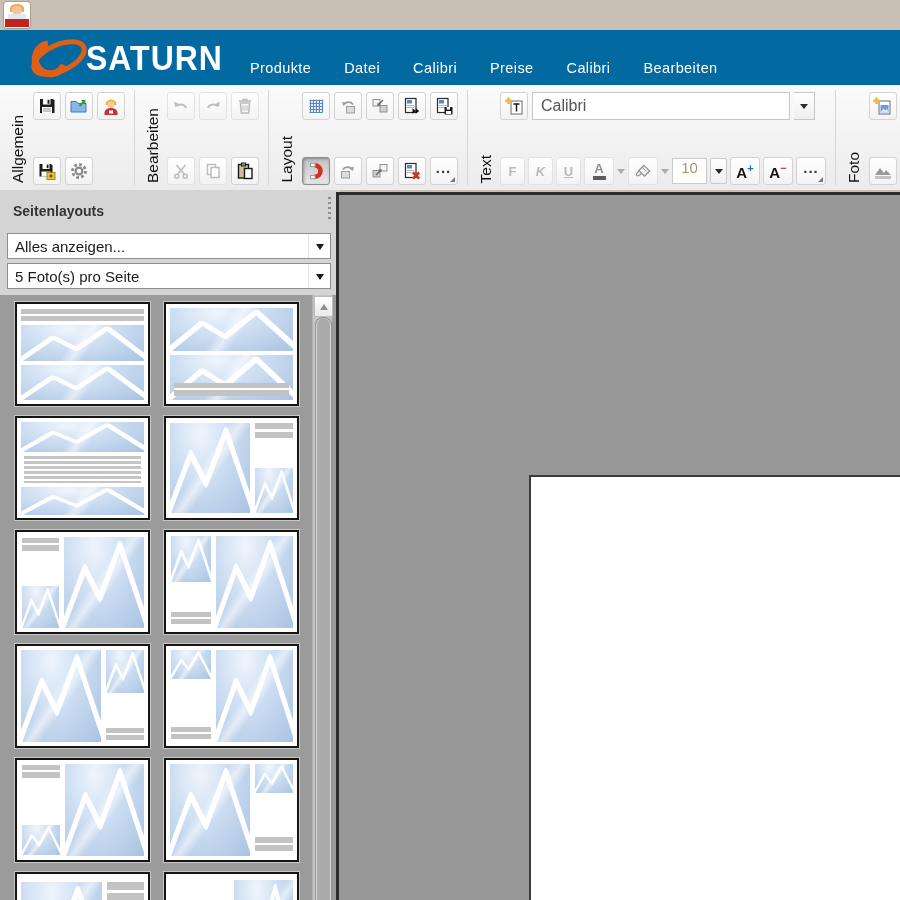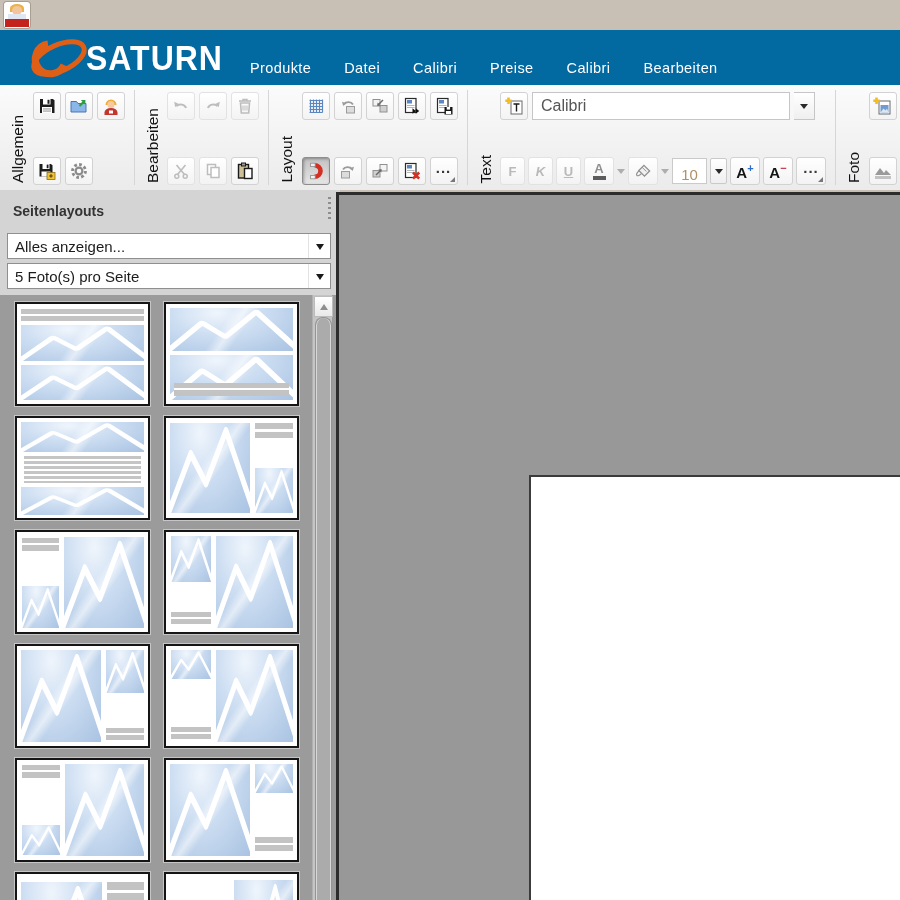--- a/index.html
+++ b/index.html
@@ -45,21 +45,21 @@
   .fcwrap{display:flex;flex-direction:column;align-items:center;line-height:1;}
   .fc-a{font-size:13px;font-weight:bold;color:#8f8f8f;}
   .fc-bar{width:13px;height:4px;background:#5c5c5c;margin-top:1px;}
   .caret{width:0;height:0;border:4px solid transparent;border-top:5px solid #2a2a2a;margin-top:5px;flex:0 0 auto;}
   .caret.dis{border-top-color:#aeaeae;}
   .fontbox{width:258px;height:28px;box-sizing:border-box;border:1px solid #c6c6c6;background:#fff;
     display:flex;align-items:center;padding-left:8px;font-size:16px;color:#555;}
   .caretbtn{width:21px;height:28px;box-sizing:border-box;border:1px solid #c6c6c6;border-left:none;
     background:linear-gradient(#fff,#efefef);display:flex;align-items:center;justify-content:center;}
   .sizebox{width:35px;height:26px;box-sizing:border-box;border:1px solid #cacaca;background:#fff;
-    display:flex;align-items:flex-end;justify-content:center;font-size:15px;color:#ae9168;}
+    display:flex;align-items:flex-start;justify-content:center;font-size:15px;color:#ae9168;}
   .sizecaret{width:17px;height:26px;box-sizing:border-box;border:1px solid #cacaca;border-radius:2px;
     background:linear-gradient(#fff,#efefef);display:flex;align-items:center;justify-content:center;}
   .apm{font-size:15px;font-weight:bold;color:#141414;line-height:1;}
   .apm sup{font-size:11px;font-weight:bold;}
   .plus{color:#2d6cc8;} .minus{color:#c23a54;}
   .dots3{font-size:15px;font-weight:bold;color:#3a3a3a;line-height:0;margin-top:-6px;letter-spacing:1px;}
   .corner:after{content:"";position:absolute;right:2px;bottom:2px;width:0;height:0;
     border-left:5px solid transparent;border-bottom:5px solid #777;}
   .wbtn{width:30px;}
 

